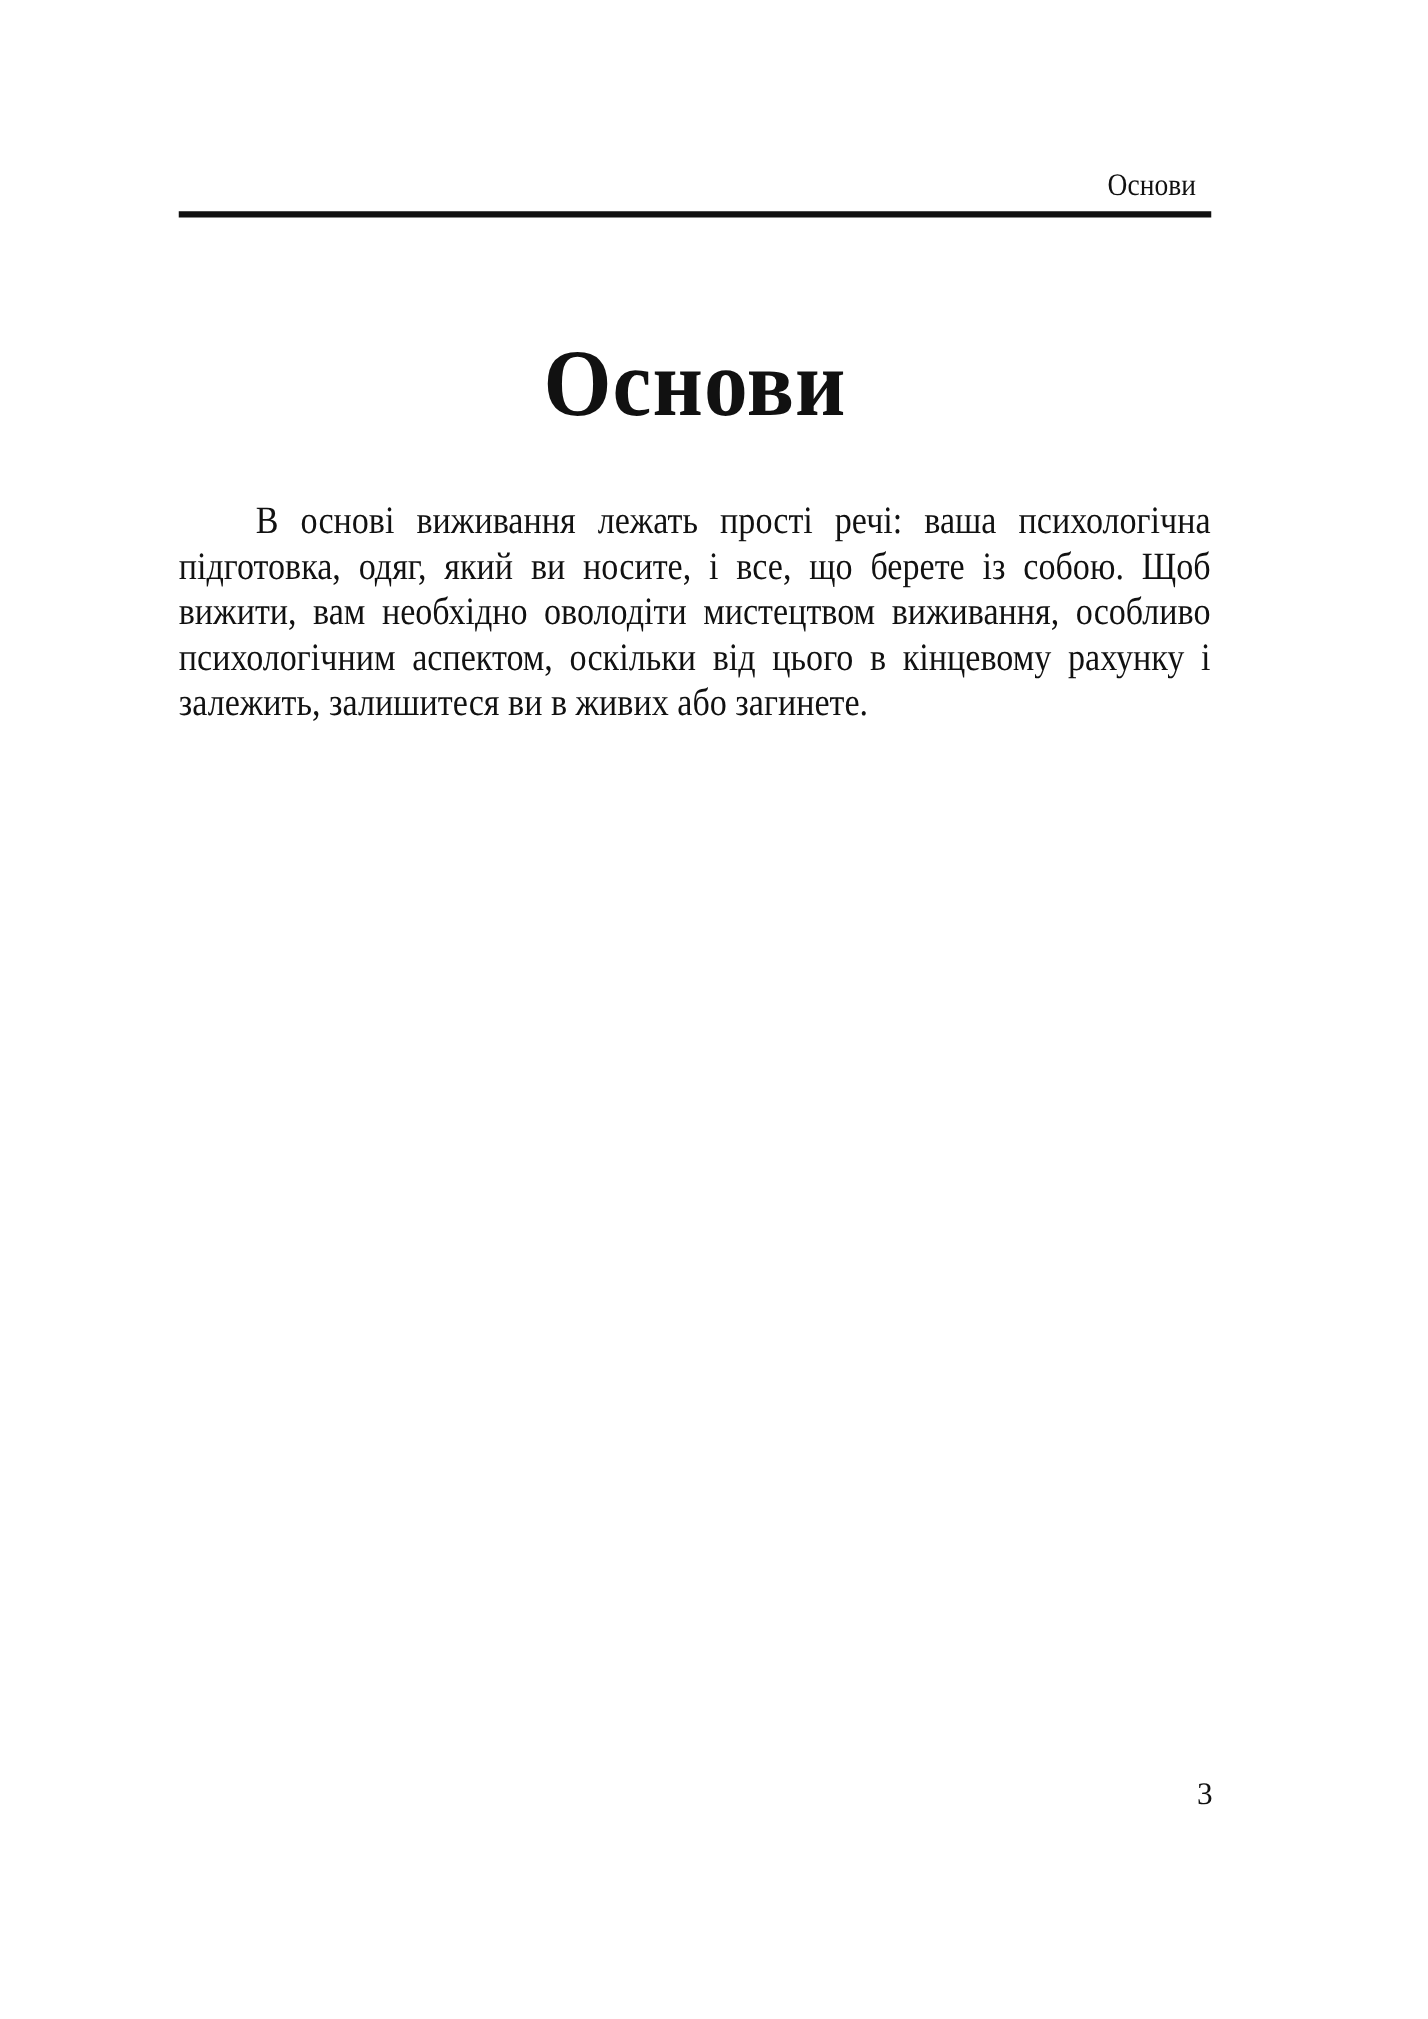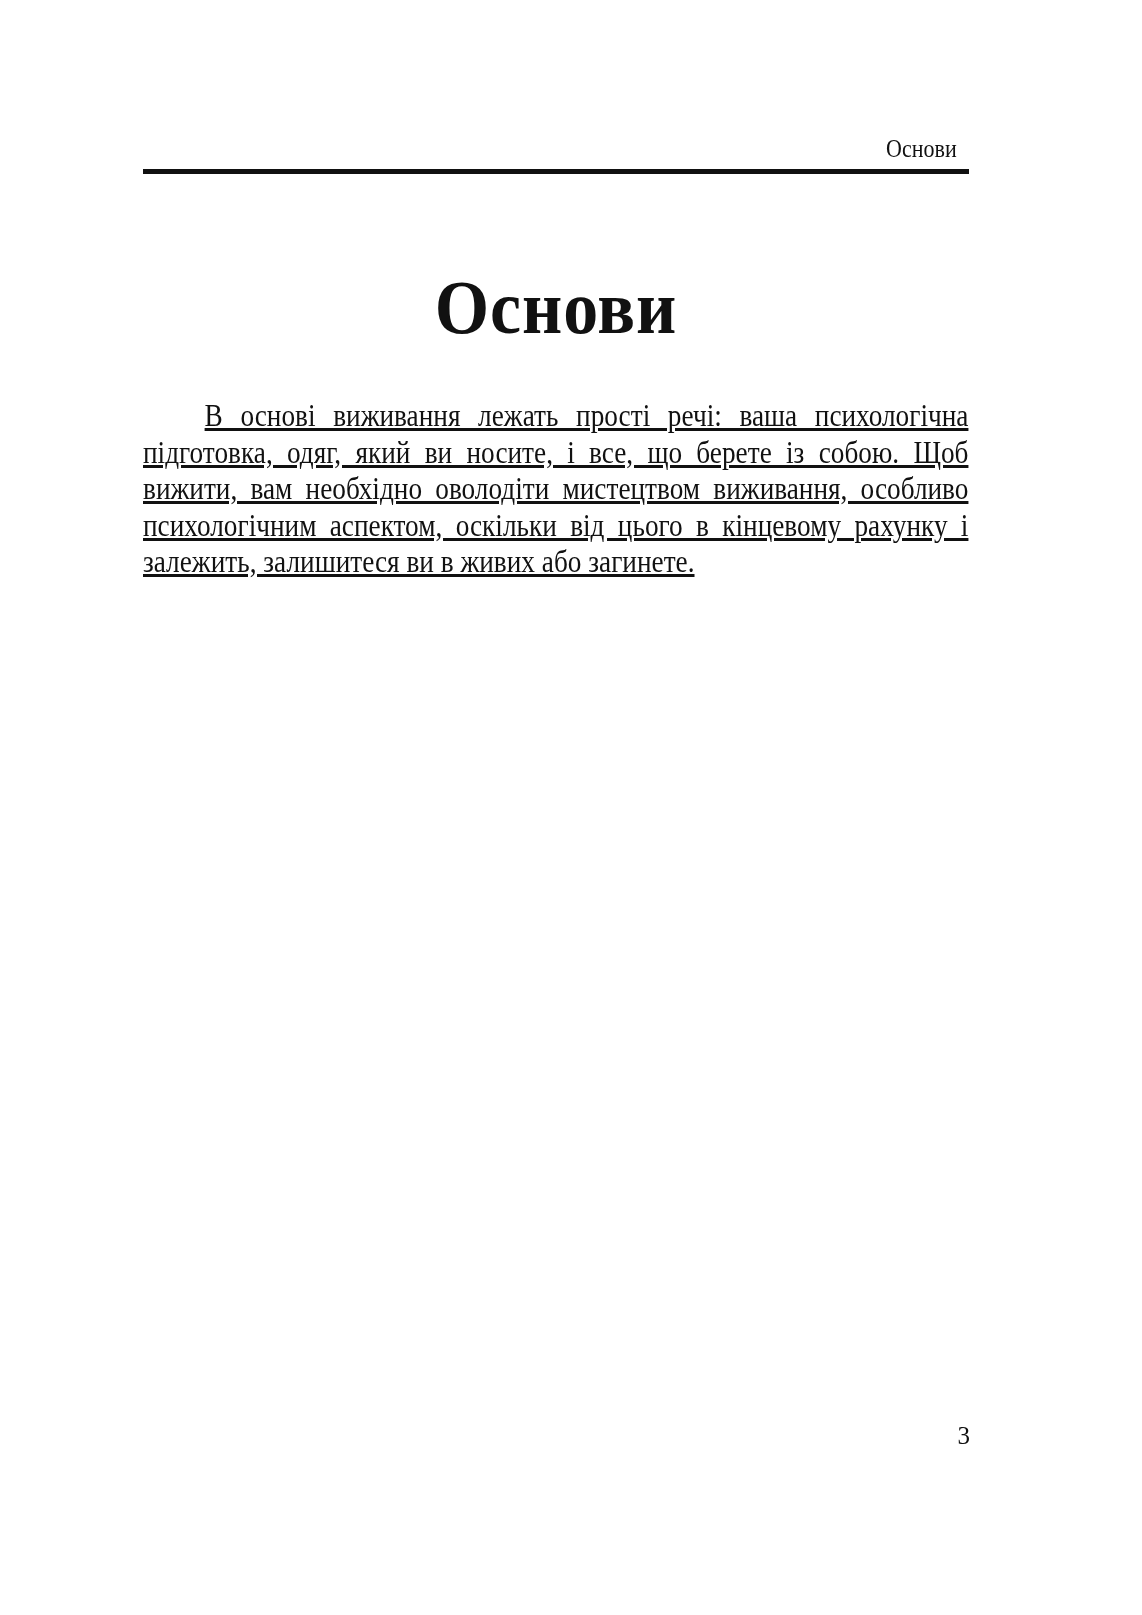--- a/index.html
+++ b/index.html
@@ -6,21 +6,21 @@
   body { width: 1142px; height: 1615px; position: relative; overflow: hidden;
          font-family: "Liberation Serif", "DejaVu Serif", serif; color: #111; }
   .running-header { position: absolute; left: 143px; width: 826px; top: 134px;
          text-align: right; font-size: 25px; line-height: 30px; padding-right: 14px; box-sizing: border-box;
          transform: scaleX(0.88); transform-origin: right center; }
   .header-rule { position: absolute; left: 143px; width: 826px; top: 169px; height: 5px; background: #111; }
   .chapter-title { position: absolute; left: 143px; width: 826px; top: 262px; text-align: center;
          font-size: 76px; font-weight: bold; line-height: 90px; letter-spacing: 1px;
          transform: scaleX(0.92); }
   .body-text { position: absolute; left: 143px; width: 826px; top: 398px;
-         font-size: 31px; line-height: 36.5px; text-align: justify; margin: 0; text-decoration: underline; }
+         font-size: 31px; line-height: 36.5px; text-align: justify; margin: 0; }
   .body-text p { margin: 0; text-indent: 70px; }
   .body-inner { width: 938px; transform: scaleX(0.88); transform-origin: left top; text-align: justify; }
   .page-number { position: absolute; left: 930px; width: 40px; top: 1421px; text-align: right;
          font-size: 25px; line-height: 30px; }
 </style>
 </head>
 <body>
 
 <div class="running-header">Основи</div>
 <div class="header-rule"></div>

